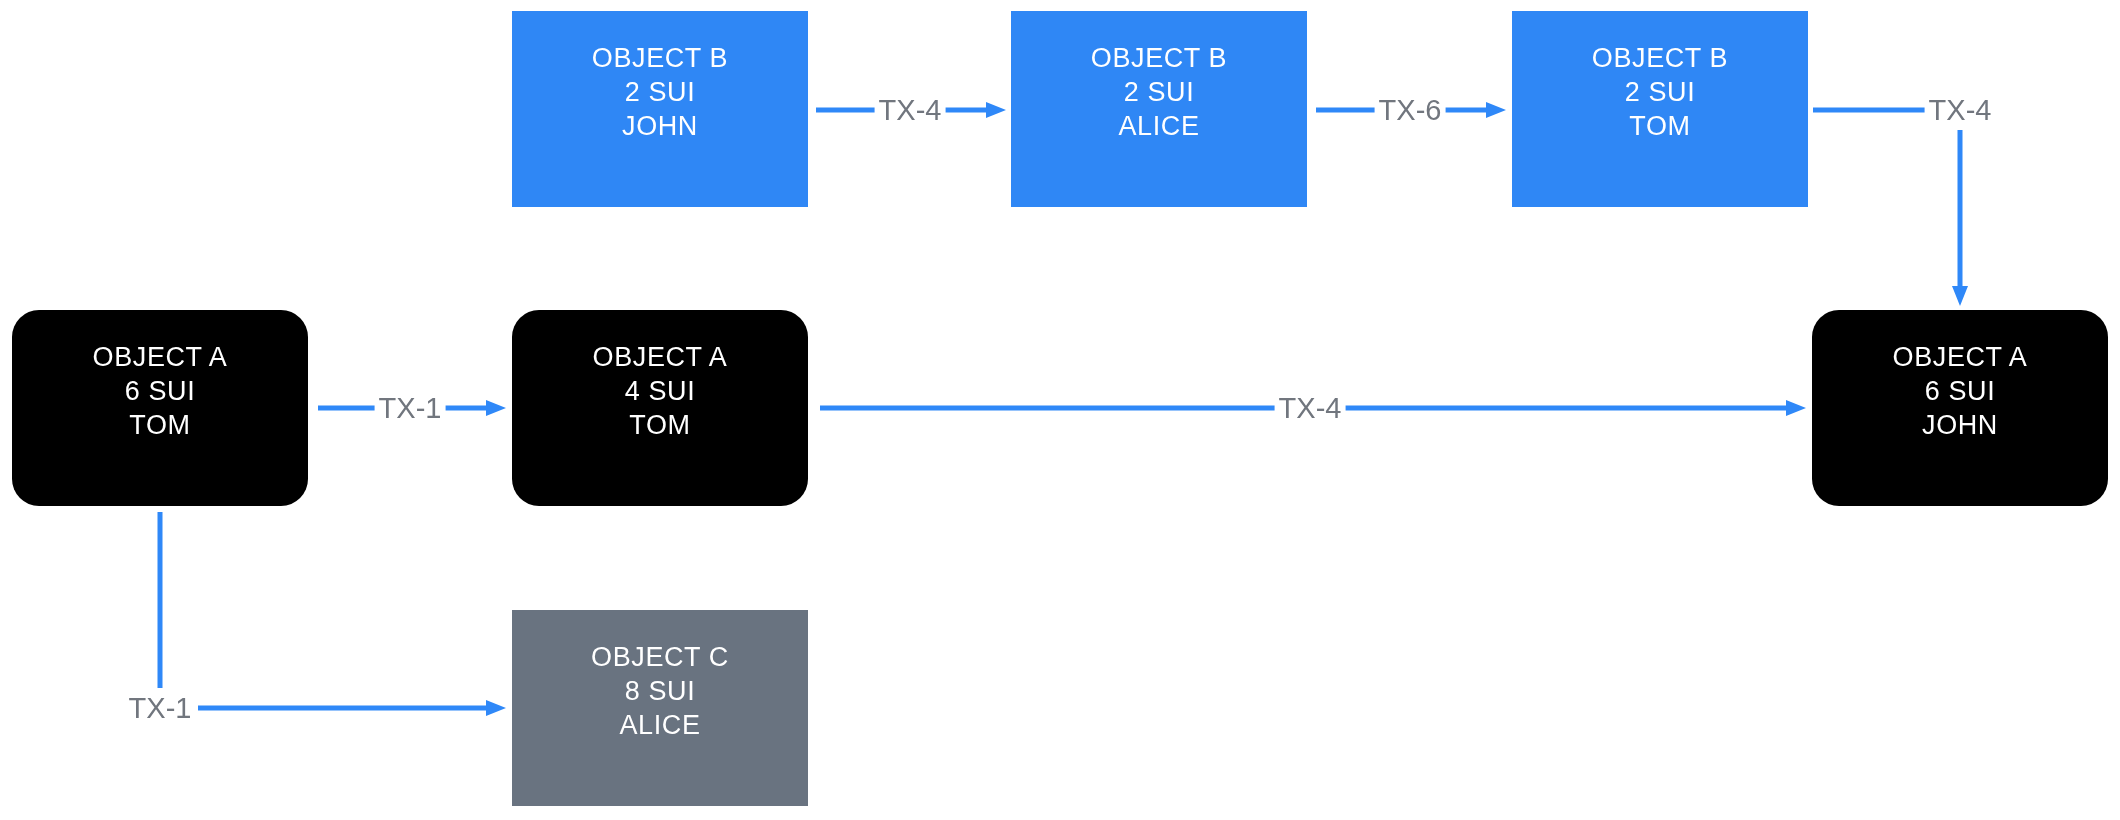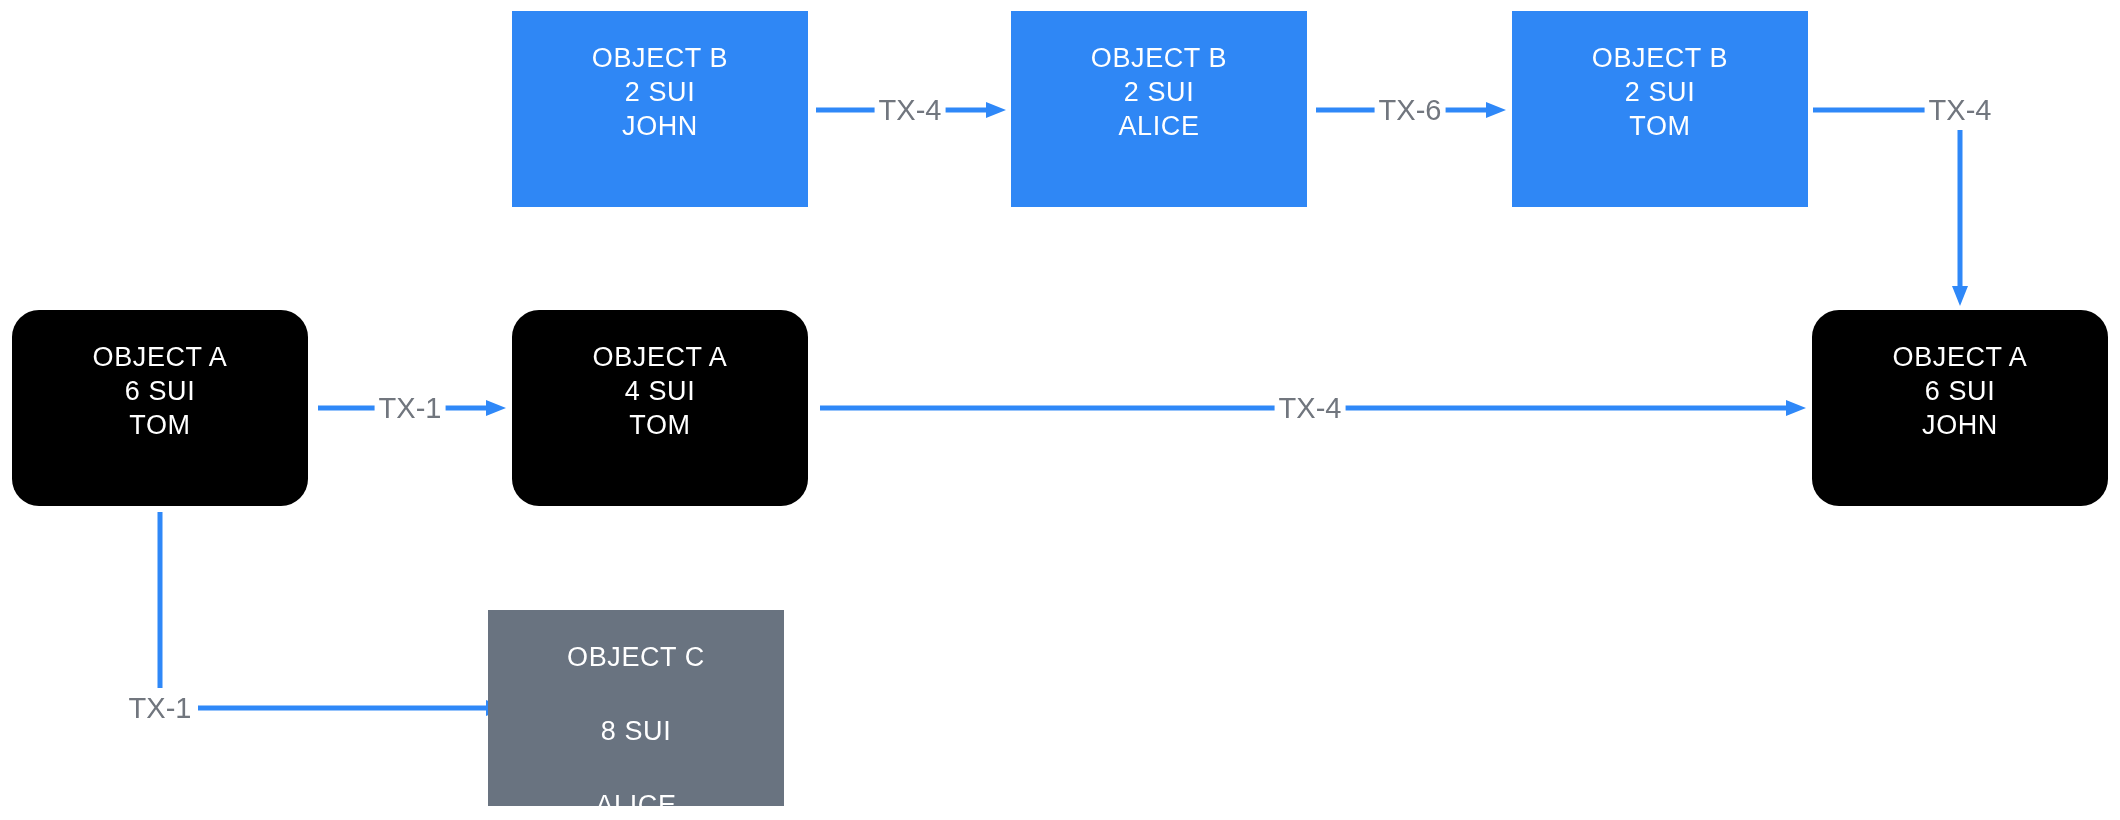--- a/index.html
+++ b/index.html
@@ -114,21 +114,21 @@
     <div class="amount">4 SUI</div>
     <div class="owner">TOM</div>
   </div>
 
   <div class="node black" style="left:1812px; top:310px;">
     <div class="object">OBJECT A</div>
     <div class="amount">6 SUI</div>
     <div class="owner">JOHN</div>
   </div>
 
-  <div class="node gray" style="left:488px; top:610px;gap:40px;">
+  <div class="node gray" style="left:512px; top:610px;">
     <div class="object">OBJECT C</div>
     <div class="amount">8 SUI</div>
     <div class="owner">ALICE</div>
   </div>
 
   <div class="edge-label" style="left:410px;  top:408px;">TX-1</div>
   <div class="edge-label" style="left:160px;  top:708px;">TX-1</div>
   <div class="edge-label" style="left:910px;  top:110px;">TX-4</div>
   <div class="edge-label" style="left:1410px; top:110px;">TX-6</div>
   <div class="edge-label" style="left:1960px; top:110px;">TX-4</div>

